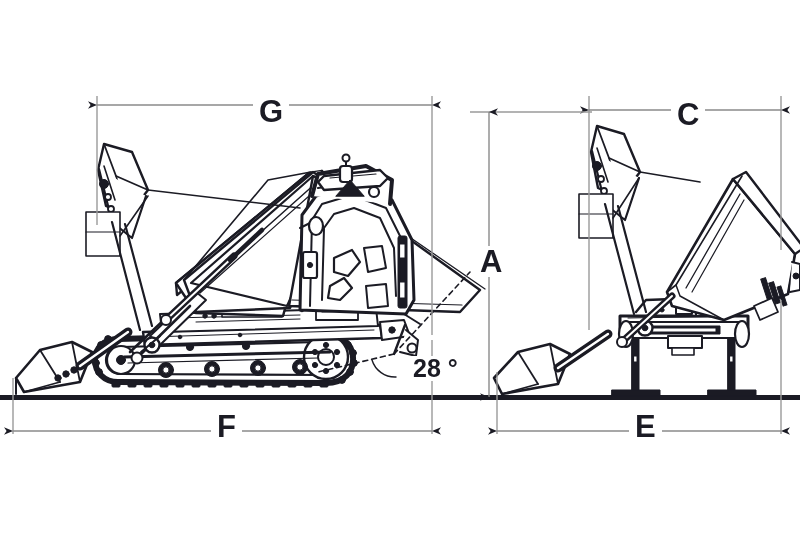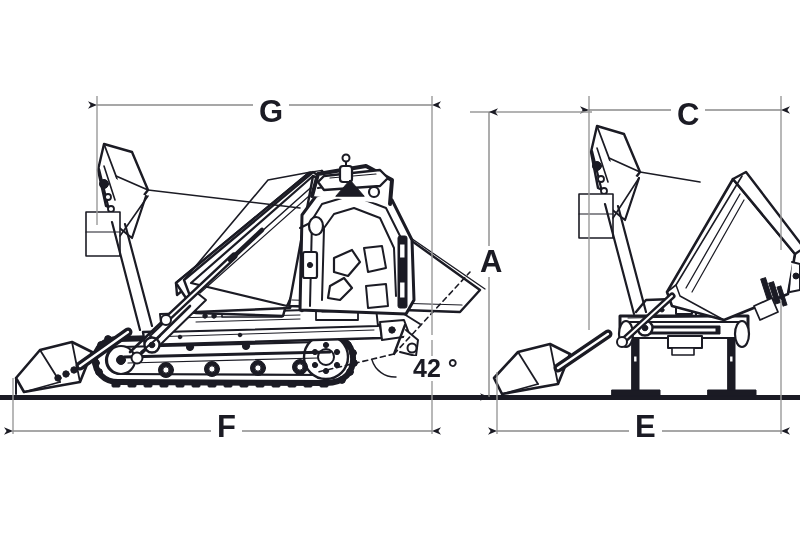--- a/index.html
+++ b/index.html
@@ -380,15 +380,15 @@
 <div class="dimlabel big" style="left:253px; top:96px;">G</div>
 
 <div class="dimlabel big" style="left:474px; top:246px;">A</div>
 
 <div class="dimlabel big" style="left:671px; top:99px;">C</div>
 
 <div class="dimlabel big" style="left:211px; top:411px;">F</div>
 
 <div class="dimlabel big" style="left:629px; top:411px;">E</div>
 
-<div class="dimlabel ang" style="left:410px; top:356px;">42 °</div>
+<div class="dimlabel ang" style="left:410px; top:356px;">28 °</div>
 
 </div>
 
 </body></html>

